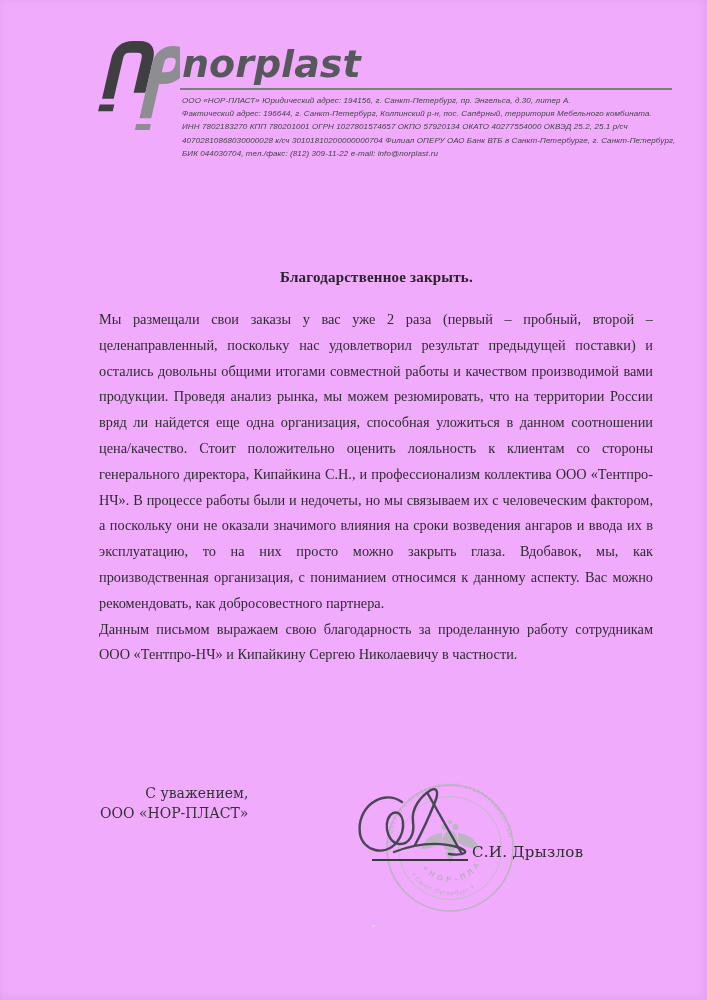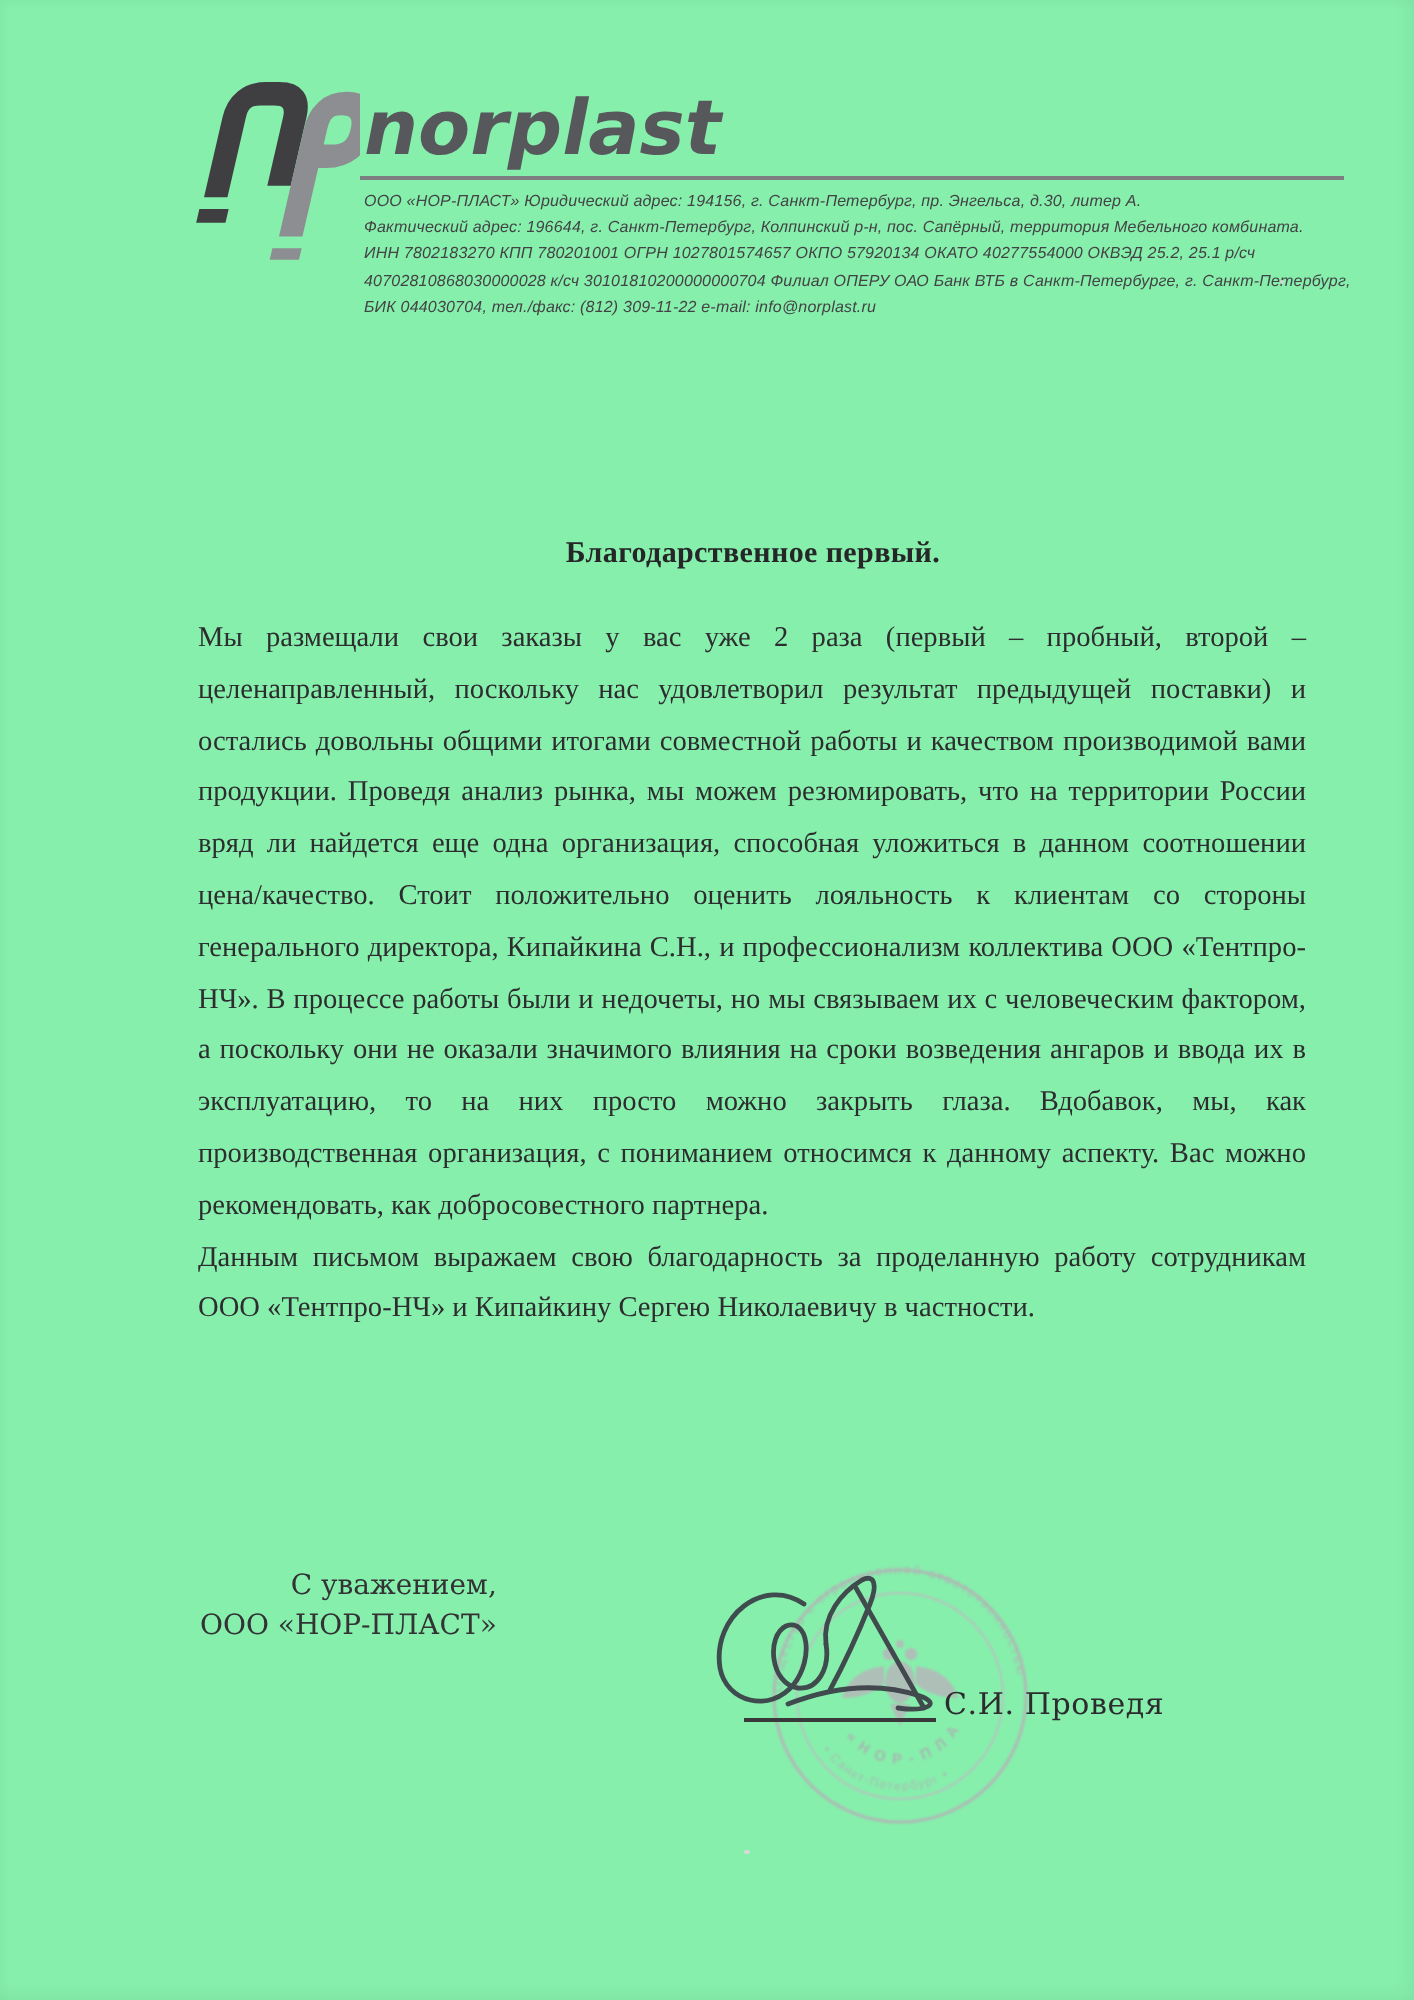--- a/index.html
+++ b/index.html
@@ -1,18 +1,18 @@
 <!DOCTYPE html>
 <html><head>
 <meta charset="utf-8">
 <style>
   html,body{margin:0;padding:0;background:#e8e8e6;}
   .page{
     position:relative;width:707px;height:1000px;margin:0 auto;
-    background:#86efac;overflow:hidden;
+    background:#f0abfc;overflow:hidden;
     box-shadow:inset -3px -3px 8px rgba(0,0,0,0.045), inset 2px 2px 6px rgba(0,0,0,0.02);
     font-family:"Liberation Serif", serif;color:#2b2b2d;
   }
   
   .logo{position:absolute;left:96px;top:40px;width:84px;height:90px;}
   .brand{
     position:absolute;left:182px;top:42px;
     font-family:"DejaVu Sans", sans-serif;font-weight:bold;font-style:italic;
     font-size:38px;letter-spacing:0px;color:#57585b;
   }
@@ -72,21 +72,21 @@
   <div class="lh-rule"></div>
 
   <div class="company-info">
     <div>ООО «НОР-ПЛАСТ» Юридический адрес: 194156, г. Санкт-Петербург, пр. Энгельса, д.30, литер А.</div>
     <div>Фактический адрес: 196644, г. Санкт-Петербург, Колпинский р-н, пос. Сапёрный, территория Мебельного комбината.</div>
     <div>ИНН 7802183270  КПП 780201001  ОГРН 1027801574657  ОКПО 57920134  ОКАТО 40277554000  ОКВЭД 25.2, 25.1  р/сч</div>
     <div>40702810868030000028  к/сч 30101810200000000704 Филиал ОПЕРУ ОАО Банк ВТБ в Санкт-Петербурге, г. Санкт-Петербург,</div>
     <div>БИК 044030704, тел./факс: (812) 309-11-22   e-mail: info@norplast.ru</div>
   </div>
 
-  <div class="title">Благодарственное первый.</div>
+  <div class="title">Благодарственное закрыть.</div>
 
   <div class="body-text">
     <p>Мы размещали свои заказы у вас уже 2 раза (первый – пробный, второй – целенаправленный, поскольку нас удовлетворил результат предыдущей поставки) и остались довольны общими итогами совместной работы и качеством производимой вами продукции. Проведя анализ рынка, мы можем резюмировать, что на территории России вряд ли найдется еще одна организация, способная уложиться в данном соотношении цена/качество. Стоит положительно оценить лояльность к клиентам со стороны генерального директора, Кипайкина С.Н., и профессионализм коллектива ООО «Тентпро-НЧ». В процессе работы были и недочеты, но мы связываем их с человеческим фактором, а поскольку они не оказали значимого влияния на сроки возведения ангаров и ввода их в эксплуатацию, то на них просто можно закрыть глаза. Вдобавок, мы, как производственная организация, с пониманием относимся к данному аспекту. Вас можно рекомендовать, как добросовестного партнера.</p>
     <p>Данным письмом выражаем свою благодарность за проделанную работу сотрудникам ООО «Тентпро-НЧ» и Кипайкину Сергею Николаевичу в частности.</p>
   </div>
 
   <div class="closing">
     <div>С уважением,</div>
     <div>ООО «НОР-ПЛАСТ»</div>
   </div>
@@ -129,18 +129,18 @@
     <g fill="none" stroke="#3a3e46" stroke-width="2.4" stroke-linecap="round" opacity="0.92">
       <path d="M 64 30 C 44 16, 18 36, 22 62 C 25 79, 47 85, 59 70 C 69 57, 66 37, 55 41 C 45 46, 47 70, 61 72 C 71 73, 77 62, 75 50"></path>
       <path d="M 75 50 C 73 36, 83 24, 93 18 C 99 15, 101 20, 97 30 C 91 45, 83 62, 77 73"></path>
       <path d="M 56 80 C 82 70, 104 70, 122 76 C 133 80, 125 84, 111 82"></path>
       <path d="M 90 22 L 124 82"></path>
     </g>
   </svg>
 
   <div class="sig-line"></div>
 
-  <div class="signer-name">С.И. Проведя</div>
+  <div class="signer-name">С.И. Дрызлов</div>
 
   <div class="speck" style="left:372px;top:925px;width:3px;height:2px;"></div>
   <div class="speck" style="left:640px;top:140px;width:2px;height:2px;"></div>
 
 </div>
 
 </body></html>

